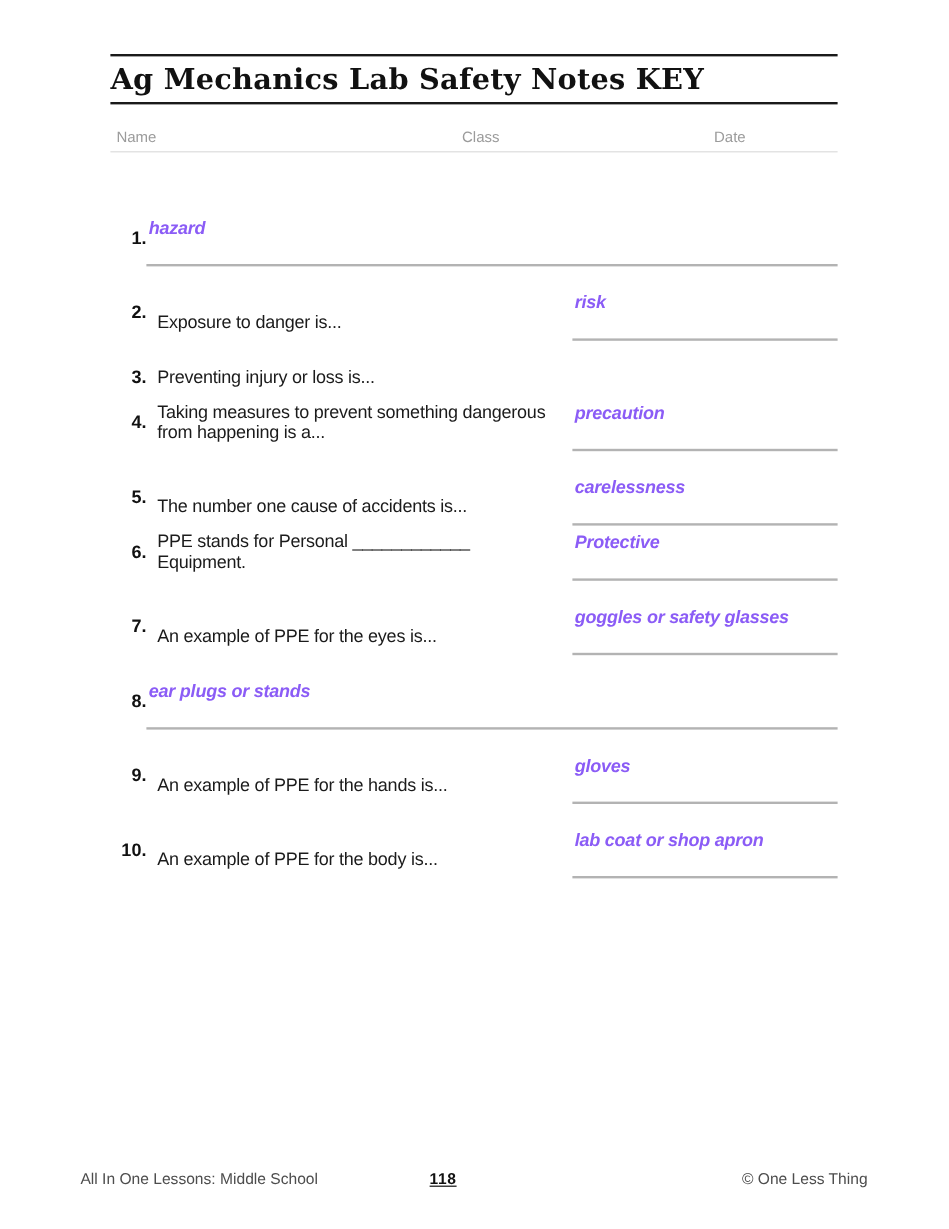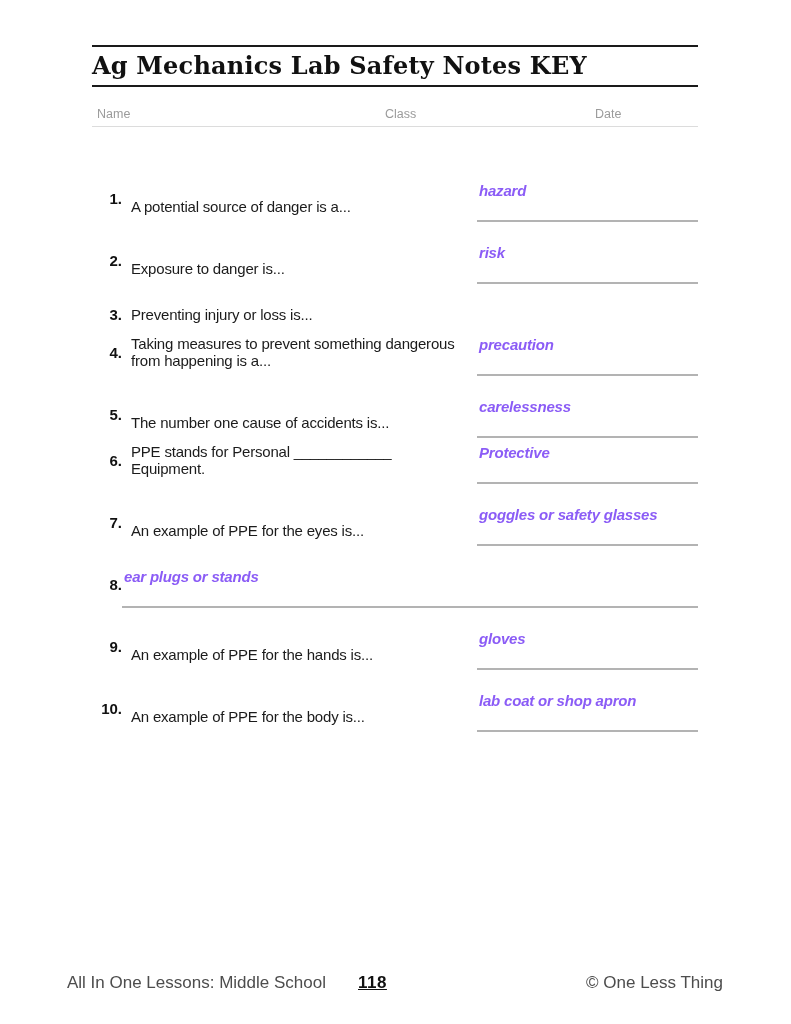--- a/index.html
+++ b/index.html
@@ -66,21 +66,21 @@
     flex:1;
     border-bottom:2px solid #b3b3b3;
     padding:0 0 21px 2px;
     font-size:15px; line-height:17px;
     font-weight:bold; font-style:italic;
     letter-spacing:-0.2px;
     color:#8b5cf6;
   }
   .footer-left, .footer-right, .footer-page {
     position:absolute; top:975px;
-    font-size:17px; line-height:16px;
+    font-size:13px; line-height:16px;
   }
   .footer-left  { left:67px;  color:#4d4d4d; }
   .footer-right { right:68px; color:#4d4d4d; }
   .footer-page  { left:358px; font-weight:bold; color:#111; letter-spacing:0.5px;text-decoration:underline; }
 </style>
 </head>
 <body>
 
 <div class="content">
 
@@ -90,21 +90,20 @@
 
   <div class="name-row">
     <span class="field-label label-name">Name</span>
     <span class="field-label label-class">Class</span>
     <span class="field-label label-date">Date</span>
   </div>
 
   <div class="questions" id="questions">
   <div class="q-row">
     <div class="q-num">1.</div>
-    <div class="q-text">A potential source of danger is a...</div>
     <div class="q-answer">
       <span>hazard</span>
     </div>
   </div>
 
   <div class="q-row">
     <div class="q-num">2.</div>
     <div class="q-text">Exposure to danger is...</div>
     <div class="q-answer">
       <span>risk</span>

